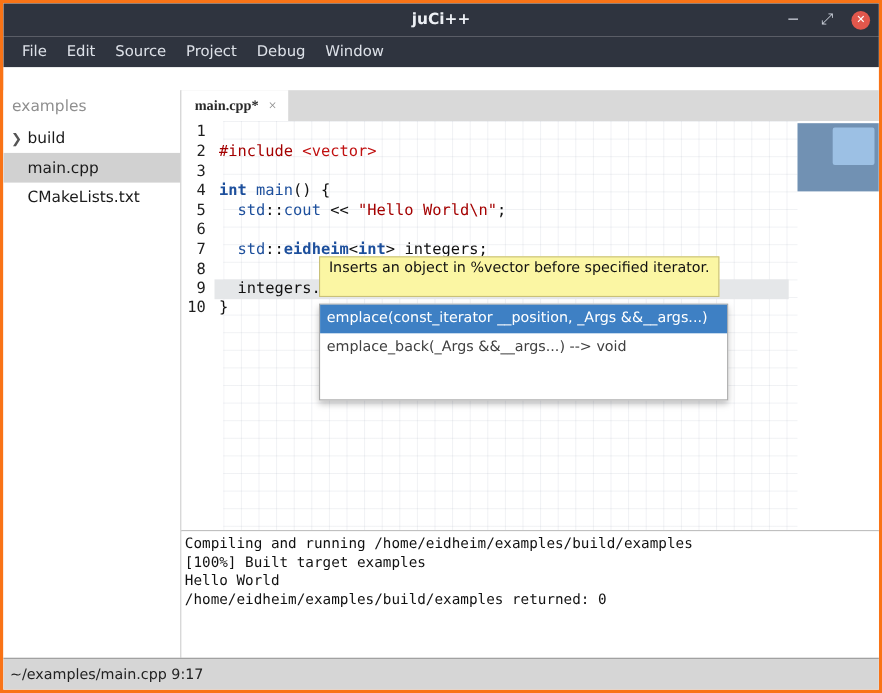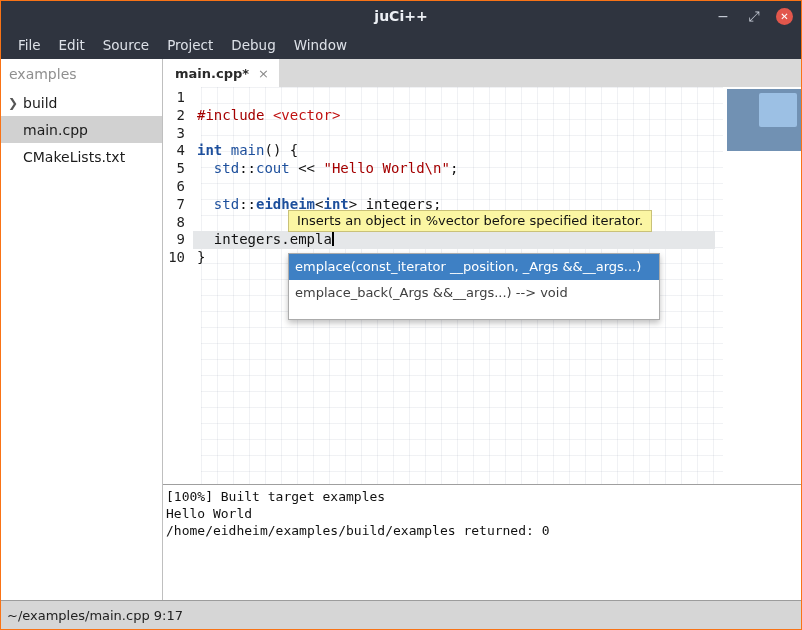--- a/index.html
+++ b/index.html
@@ -1,44 +1,44 @@
 <!DOCTYPE html>
 <html><head>
 <meta charset="utf-8">
 <style>
   html,body { margin:0; padding:0; background:#555; }
   * { box-sizing:border-box; }
   .window {
     width:802px; height:630px; margin:0 auto;
     display:flex; flex-direction:column;
-    background:#fff; border:1px solid #f97316;
+    background:#fff; border:3px solid #f97316;
     font-family:"DejaVu Sans","Liberation Sans",sans-serif;
     position:relative; overflow:hidden;
   }
   
   .titlebar { flex:0 0 30px; background:#2f343f; position:relative; display:flex; align-items:center; }
   .title { position:absolute; left:0; right:0; text-align:center; color:#edf0f5; font-size:14px; font-weight:bold; }
   .controls { position:absolute; right:8px; top:0; height:30px; display:flex; align-items:center; gap:13px; }
   .ctl { color:#c8cdd7; font-size:14px; width:18px; text-align:center; line-height:18px; }
   .close-btn { width:17px; height:17px; border-radius:50%; background:#e2574c; color:#fff;
     display:flex; align-items:center; justify-content:center; font-size:10px; font-weight:bold; }
   
   .menubar { flex:0 0 28px; background:#2f343f; display:flex; align-items:center; padding-left:8px; }
   .menu-item { color:#dde1e8; font-size:13.5px; padding:0 9px; height:100%; display:flex; align-items:center; }
   
-  .main { flex:1 1 auto; display:flex; min-height:0; }
+  .main { flex:1 1 auto; display:flex; min-height:0;margin-top:21px; }
   .sidebar { flex:0 0 162px; background:#fff; border-right:1px solid #bfbfbf; display:flex; flex-direction:column; }
   .sidebar-header { color:#8f8f8f; font-size:14px; padding:7px 10px 7px 8px; }
   .tree-item { height:27px; display:flex; align-items:center; font-size:14px; color:#1b1b1b; padding-left:7px; }
   .tree-item .expander { width:15px; color:#555; font-size:12px; }
   .tree-item.selected { background:#d1d1d1; }
   
   .right { flex:1 1 auto; display:flex; flex-direction:column; min-width:0; }
   .tabbar { flex:0 0 28px; background:#d9d9d9; display:flex; }
-  .tab { background:#fff; display:flex; align-items:center; padding:0 10px 0 12px; gap:9px; }
+  .tab { background:#fff; display:flex; align-items:center; padding:0 10px 0 12px; gap:9px;font-family:Liberation Serif, serif; }
   .tab-label { font-size:13px; font-weight:bold; color:#2a2a2a; }
   .tab-close { color:#8a8a8a; font-size:13px; }
   
   .editor { position:relative; flex:1 1 auto; background:#fff; overflow:hidden; }
   .grid { position:absolute; left:38px; top:0; width:522px; height:100%;
     background-image:
       linear-gradient(to right, rgba(140,150,170,0.13) 1px, transparent 1px),
       linear-gradient(to bottom, rgba(140,150,170,0.13) 1px, transparent 1px);
     background-size:16px 16px; }
   .code-lines { position:absolute; left:0; top:2px; right:0; font-family:"DejaVu Sans Mono",monospace; font-size:14px; }
@@ -49,22 +49,22 @@
   .pp  { color:#a40000; }
   .inc { color:#c01010; }
   .kw  { color:#1d4f9c; font-weight:bold; }
   .ns  { color:#1d4f9c; }
   .str { color:#a40000; }
   .pl  { color:#111; }
   .caret { display:inline-block; width:2px; height:14px; background:#000; vertical-align:-2px; }
   .scroll-over { position:absolute; right:0; top:2px; width:74px; height:62px; background:#7191b3; }
   .scroll-thumb { position:absolute; right:4px; top:4px; width:38px; height:34px; background:#9cc0e4; border-radius:2px; }
   .tooltip { position:absolute; left:125px; top:123px; background:#fbf6a3; border:1px solid #c9c179;
-    font-size:13px; color:#111; padding:2px 8px 3px; white-space:nowrap; }
-  .popup { position:absolute; left:125px; top:166px; width:372px; height:67px; background:#fff;
+    font-size:13px; color:#111; padding:2px 8px 18px; white-space:nowrap; }
+  .popup { position:absolute; left:125px; top:166px; width:372px; height:88px; background:#fff;
     border:1px solid #ababab; box-shadow:0 3px 6px rgba(0,0,0,0.25); }
   .popup-item { height:26px; line-height:26px; font-size:13px; padding:0 6px; color:#404040; white-space:nowrap; overflow:hidden; }
   .popup-item.selected { background:#3e80c4; color:#fff; }
   
   .divider-h { flex:0 0 1px; background:#9f9f9f; }
   .terminal { flex:0 0 115px; background:#fff; font-family:"DejaVu Sans Mono",monospace; font-size:13px;
     color:#111; padding:3px 0 0 3px; line-height:17px; overflow:hidden; }
   .term-line { white-space:pre; }
   
   .statusbar { flex:0 0 29px; background:#d6d6d6; border-top:1px solid #9c9c9c; display:flex; align-items:center;
@@ -143,20 +143,21 @@
 
         <div class="popup">
           <div class="popup-item selected">emplace(const_iterator __position, _Args &amp;&amp;__args...)</div>
           <div class="popup-item">emplace_back(_Args &amp;&amp;__args...) --&gt; void</div>
         </div>
       </div>
 
       <div class="divider-h"></div>
 
       <div class="terminal">
+        <div class="term-line">Compiling and running /home/eidheim/examples/build/examples</div>
         <div class="term-line">[100%] Built target examples</div>
         <div class="term-line">Hello World</div>
         <div class="term-line">/home/eidheim/examples/build/examples returned: 0</div>
       </div>
 
     </div>
   </div>
 
   <div class="statusbar">
     <span>~/examples/main.cpp 9:17</span>

